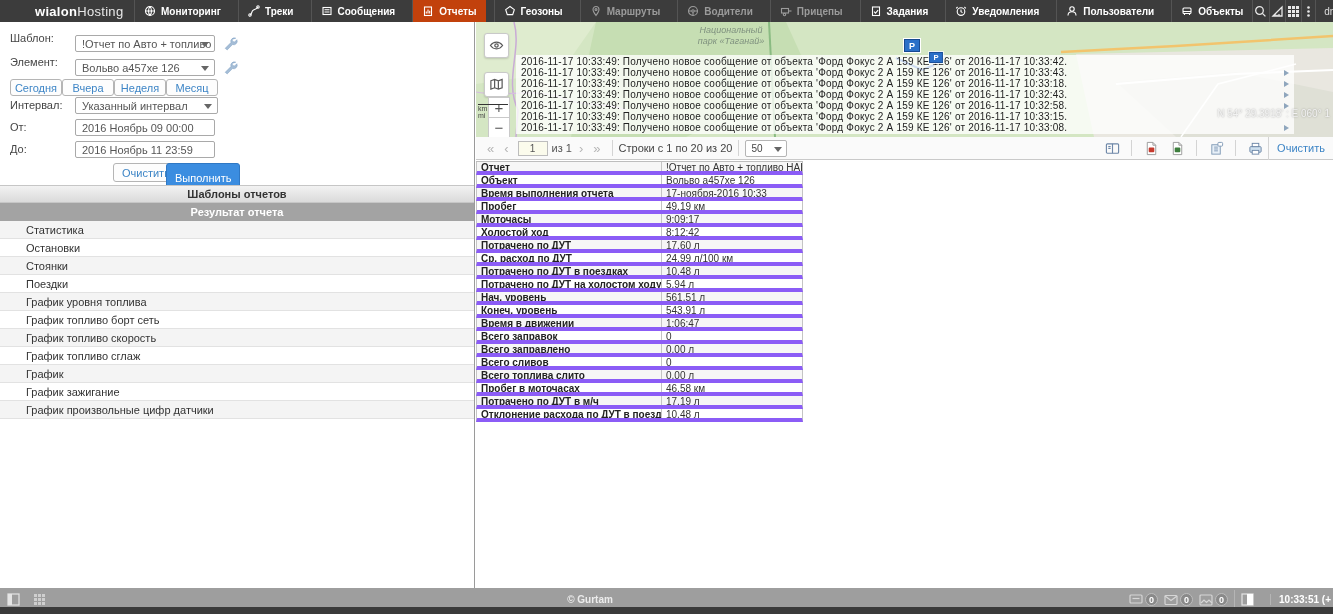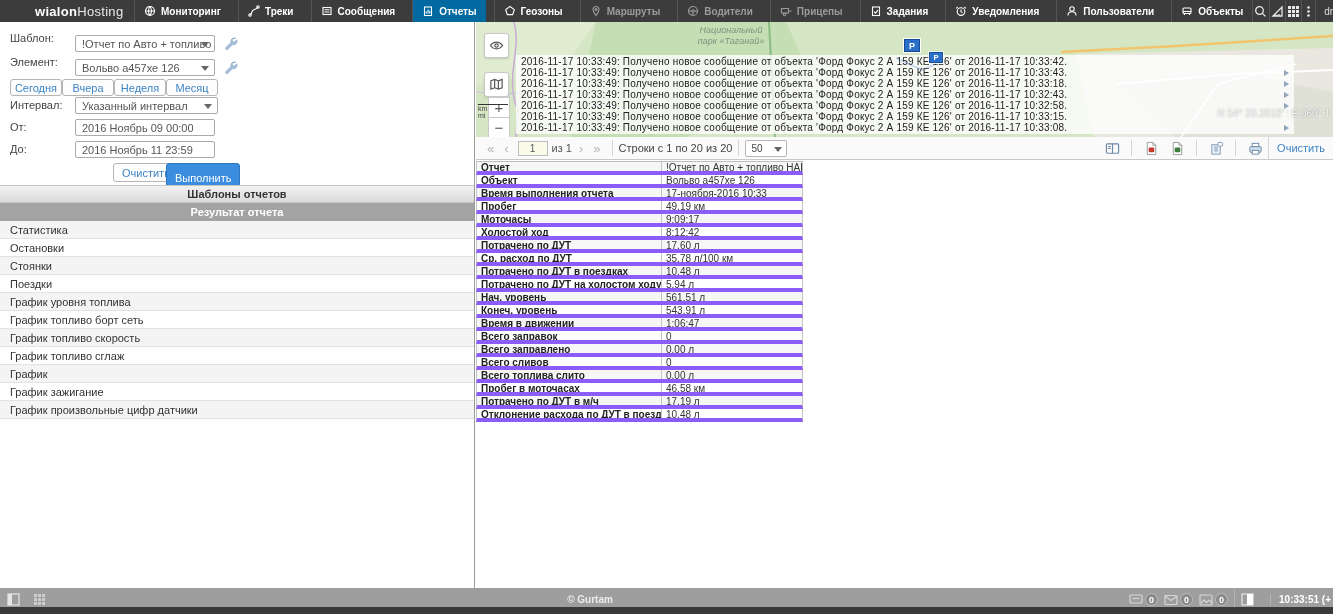--- a/index.html
+++ b/index.html
@@ -14,21 +14,21 @@
   .logo-circle { width:14px; height:14px; border-radius:50%;
                  background:linear-gradient(120deg,#e23b2e 48%,#1c3f94 52%); }
   .brand-text { font-size:13px; letter-spacing:.3px; white-space:nowrap; }
   .brand-text b { font-weight:bold;margin-left:20px; }
   .brand-text .light { font-weight:300; color:#e8e8e8; }
   .nav-item { display:flex; align-items:center; gap:5px; padding:0 9px;
               border-left:1px solid #545454; font-size:10px; font-weight:bold;
               white-space:nowrap; cursor:pointer;margin-left:8px; }
   .nav-item svg { width:12px; height:12px; stroke:currentColor; fill:none;
                   stroke-width:1.1; flex:0 0 auto; }
-  .nav-item.active { background:#0369a1; }
+  .nav-item.active { background:#c2410c; }
   .nav-item.disabled { color:#9b9b9b; }
   .nav-spacer { flex:1; }
   .nav-iconbtn { display:flex; align-items:center; justify-content:center;
                  width:36px; border-left:1px solid #545454; cursor:pointer; }
   .nav-iconbtn svg { width:13px; height:13px; stroke:#e8e8e8; fill:none; stroke-width:1.3; }
   .nav-user { display:flex; align-items:center; padding:0 4px 0 8px;
               border-left:1px solid #545454; font-size:10px; color:#ddd;
               white-space:nowrap; overflow:hidden; }
 
   
@@ -54,21 +54,21 @@
           border-radius:3px; color:#fff; font-size:11px; display:flex;
           align-items:center; justify-content:center; cursor:pointer; padding:0 8px; }
   .lp-header1 { position:absolute; left:0; top:163px; width:474px; height:18px;
           background:linear-gradient(#f2f2f2,#dadada); border-top:1px solid #c6c6c6;
           border-bottom:1px solid #c6c6c6; color:#333; font-size:11px; font-weight:bold;
           display:flex; align-items:center; justify-content:center; cursor:pointer; }
   .lp-header2 { position:absolute; left:0; top:181px; width:474px; height:18px;
           background:#a3a3a3; color:#fff; font-size:11px; font-weight:bold;
           display:flex; align-items:center; justify-content:center; cursor:pointer; }
   #left-list { position:absolute; left:0; top:199px; width:474px; }
-  .ll-item { height:18px; display:flex; align-items:center; padding-left:10px;
+  .ll-item { height:18px; display:flex; align-items:center; padding-left:26px;
           font-size:11px; color:#333; border-bottom:1px solid #e2e2e2; cursor:pointer; }
   .ll-item:nth-child(odd) { background:#f4f4f4; }
 
   
   #map { position:absolute; left:476px; top:22px; width:857px; height:115px;
          overflow:hidden; background:#d4e6c3; }
   #map-svg { position:absolute; left:0; top:0; }
   .map-btn { position:absolute; width:25px; height:25px; background:#fff;
          border:1px solid #c9c9c9; border-radius:3px; display:flex; align-items:center;
          justify-content:center; cursor:pointer; box-shadow:0 1px 2px rgba(0,0,0,.15); }
@@ -536,21 +536,21 @@
         <div class="tvalue">8:12:42</div>
       </div>
 
       <div class="trow">
         <div class="tlabel">Потрачено по ДУТ</div>
         <div class="tvalue">17.60 л</div>
       </div>
 
       <div class="trow">
         <div class="tlabel">Ср. расход по ДУТ</div>
-        <div class="tvalue">35.78 л/100 км</div>
+        <div class="tvalue">24.99 л/100 км</div>
       </div>
 
       <div class="trow">
         <div class="tlabel">Потрачено по ДУТ в поездках</div>
         <div class="tvalue">10.48 л</div>
       </div>
 
       <div class="trow">
         <div class="tlabel">Потрачено по ДУТ на холостом ходу</div>
         <div class="tvalue">5.94 л</div>

